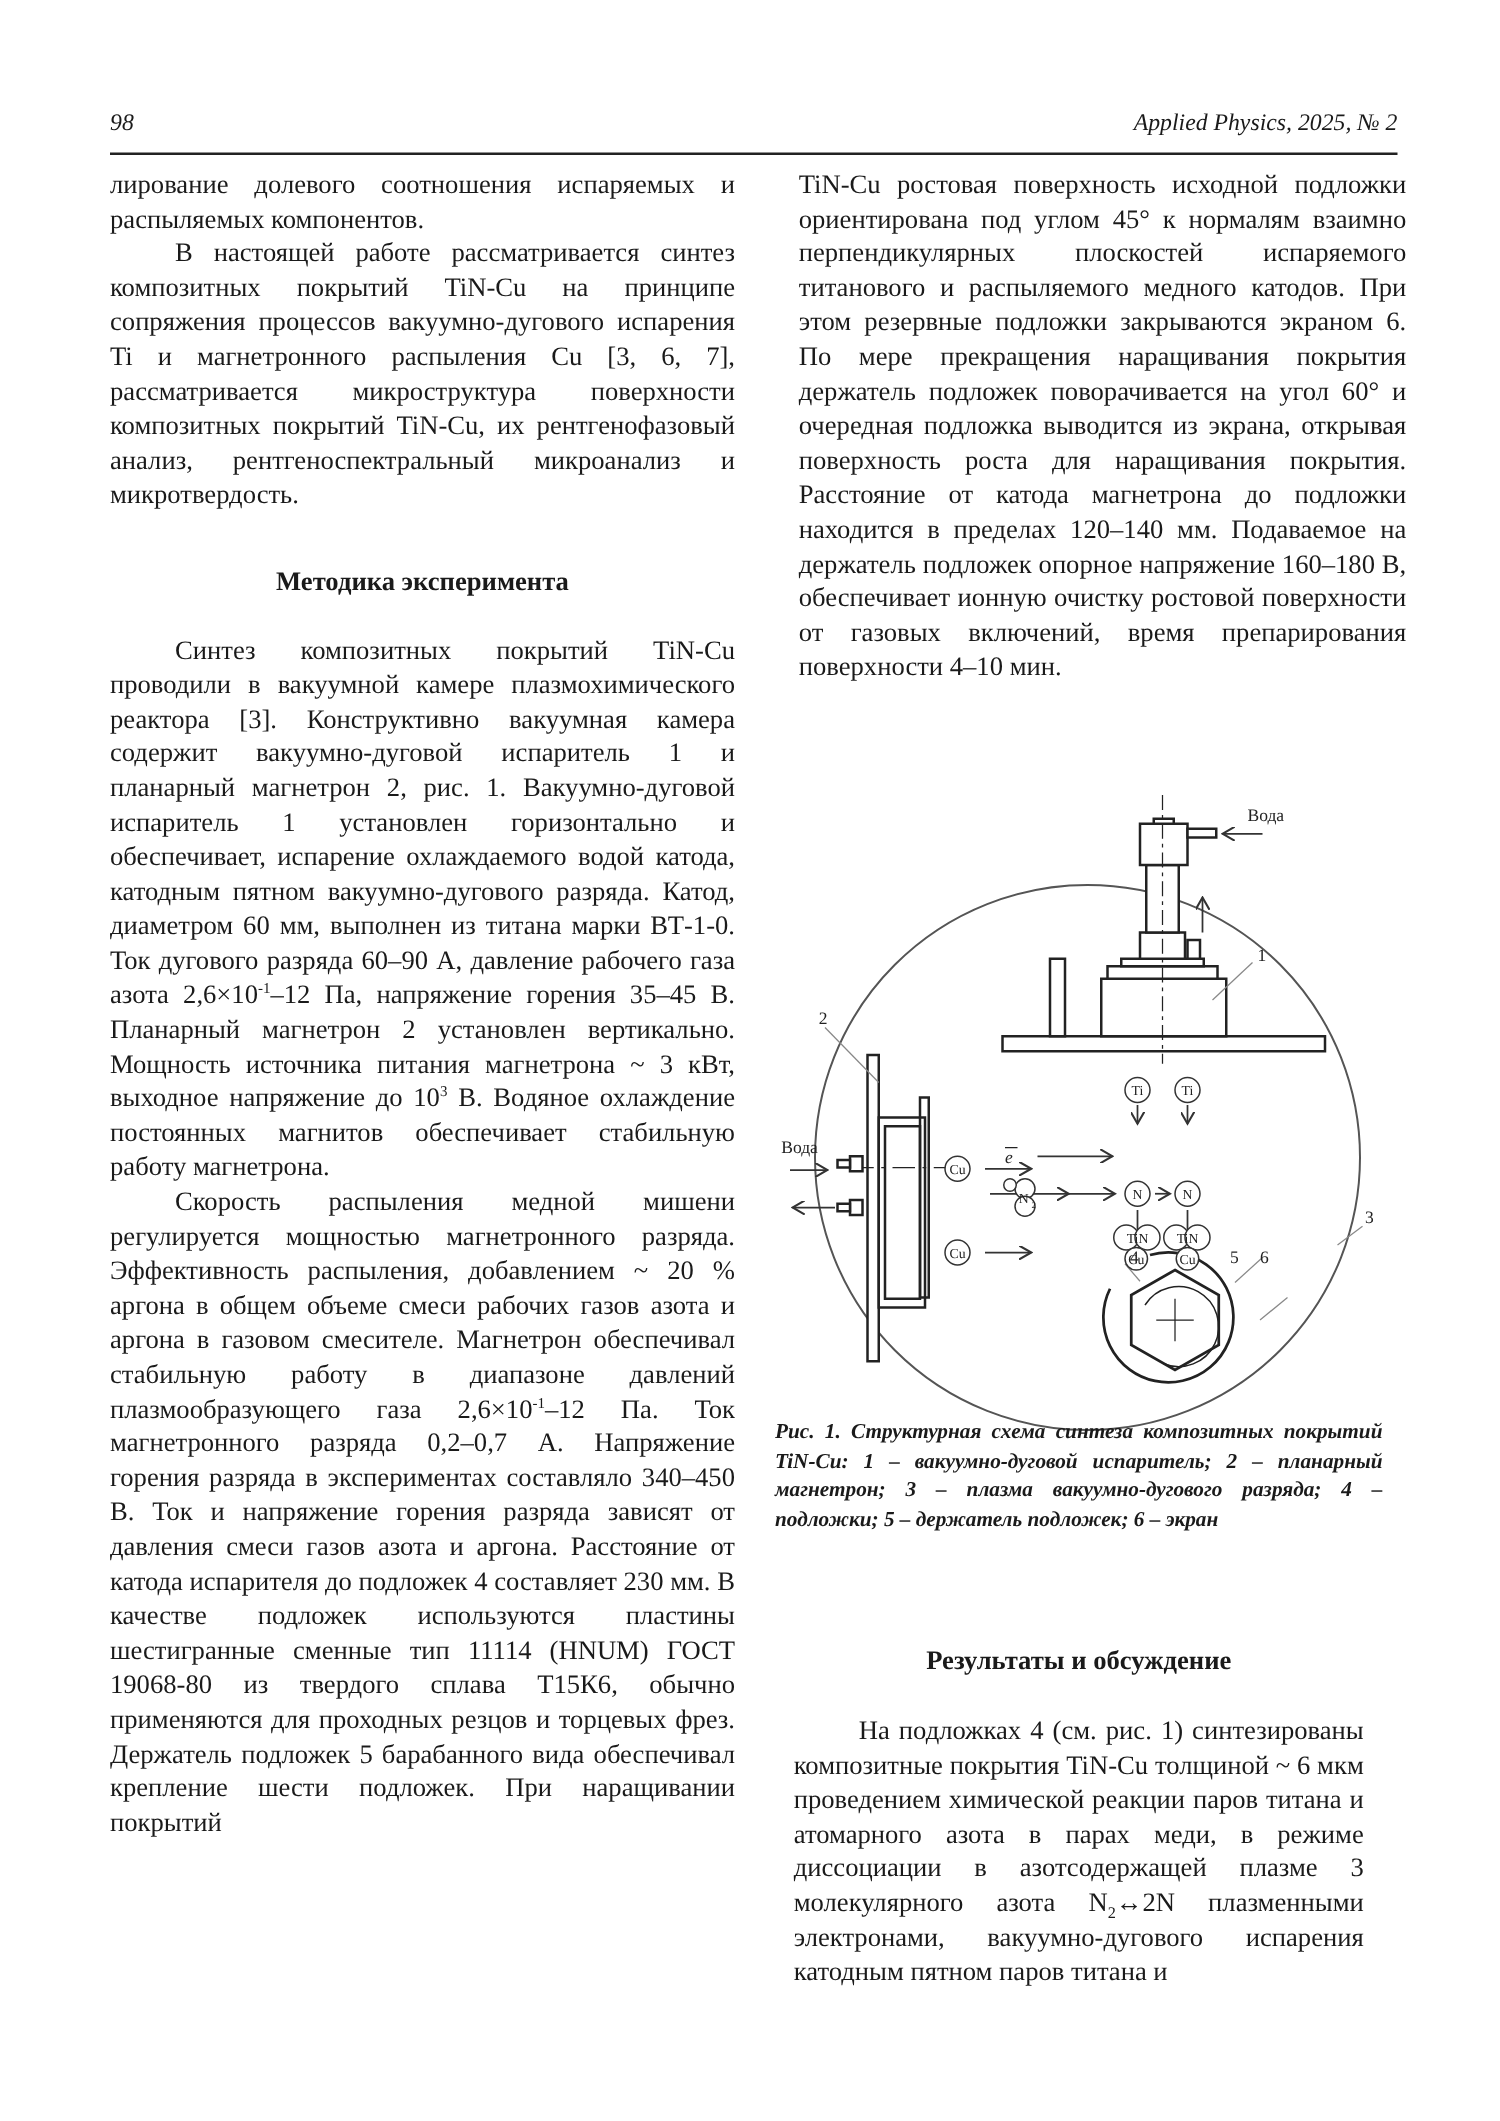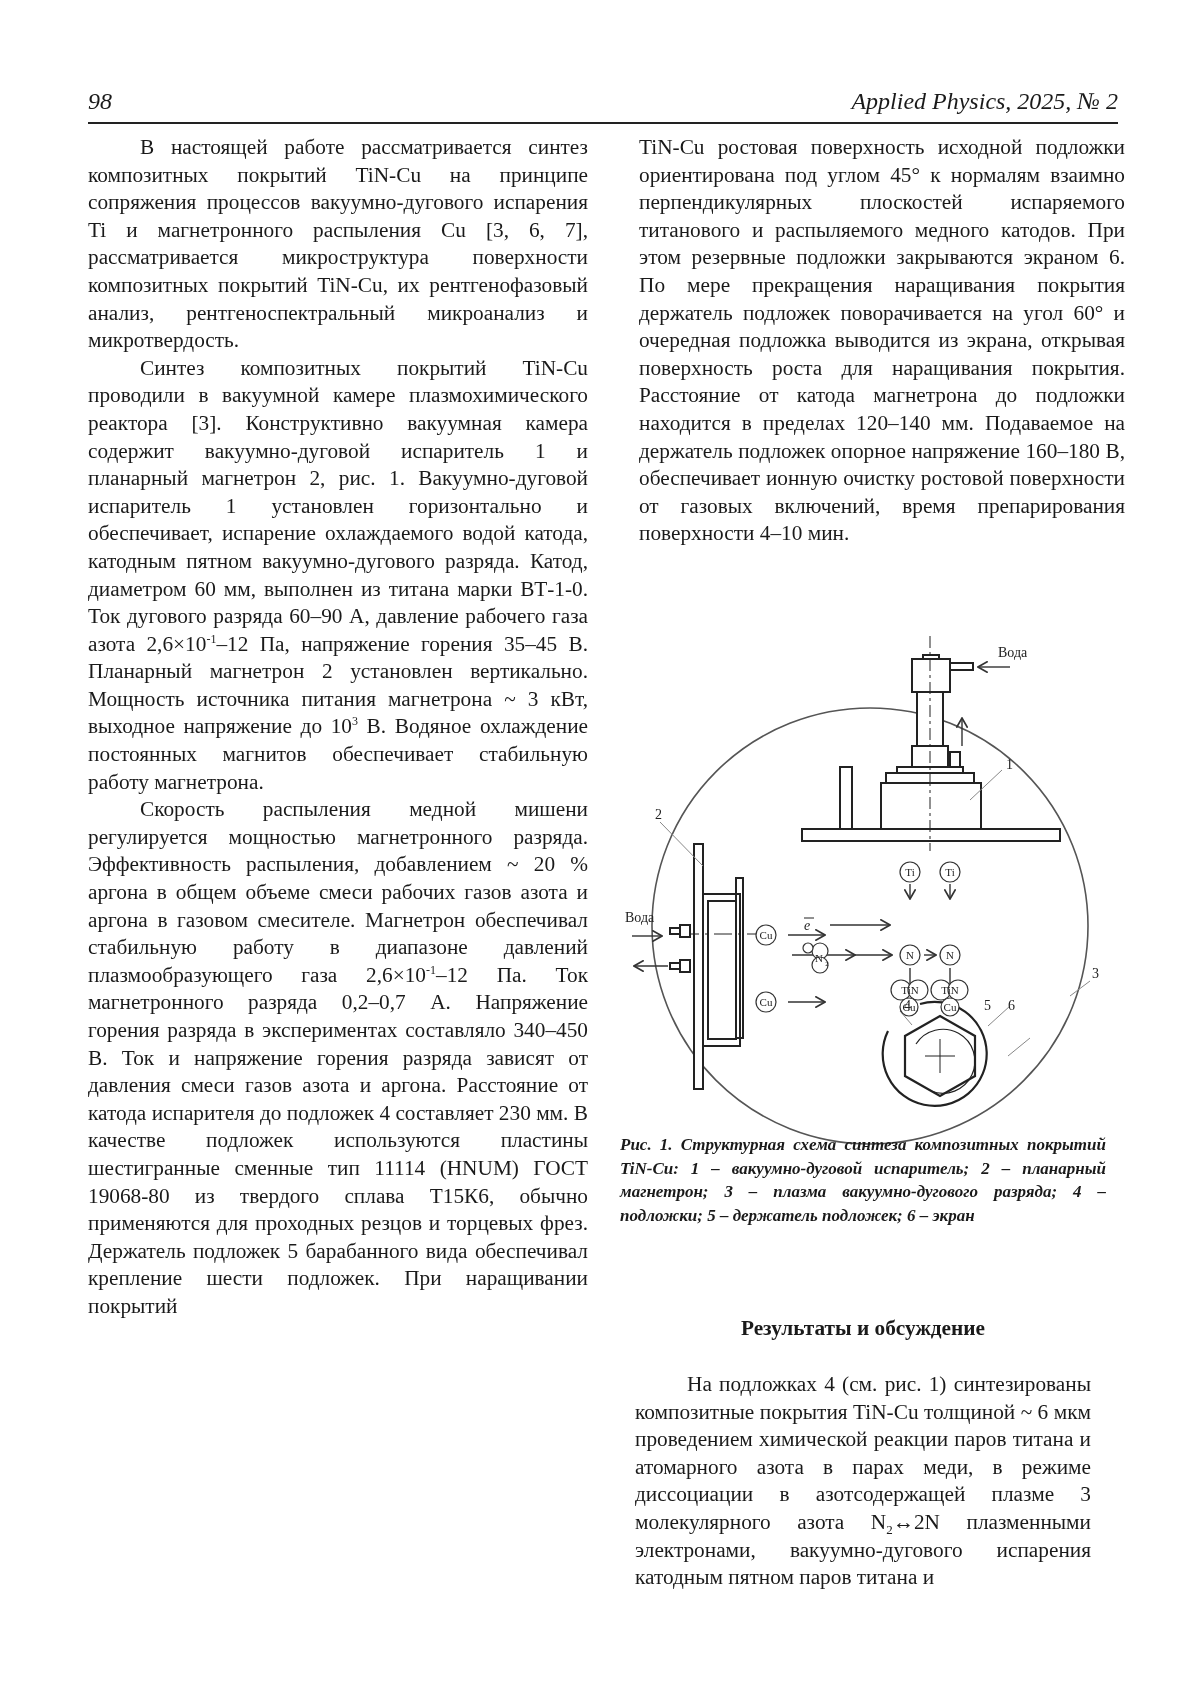--- a/index.html
+++ b/index.html
@@ -1,19 +1,19 @@
 <!DOCTYPE html>
 <html><head>
 <meta charset="utf-8">
 <style>
   html, body { margin: 0; padding: 0; background: #ffffff; }
   body { width: 1200px; height: 1697px; position: relative; overflow: hidden;
          font-family: "Liberation Serif", "DejaVu Serif", serif; color: #1a1a1a; }
   .running-header { position: absolute; left: 88px; top: 84px; width: 1030px; height: 30px;
-                    font-style: italic; font-size: 24px; }
+                    font-style: italic; font-size: 19px; }
   .running-header .pn { position: absolute; left: 0; top: 4px; }
   .running-header .jt { position: absolute; right: 0; top: 4px; }
   .rule { position: absolute; left: 88px; top: 122px; width: 1030px; height: 2px; background: #222; }
   .col { position: absolute; font-size: 21.3px; line-height: 27.6px; text-align: justify; }
   .col-left { left: 88px; top: 134px; width: 500px; }
   .col-right { left: 620px; top: 134px; width: 486px; margin-left: 19px; }
   .col p { margin: 0; }
   .indent { text-indent: 52px; }
   .heading { font-weight: bold; text-align: center; margin: 0; }
   .h-method { margin-top: 42px; margin-bottom: 27px; }
@@ -29,21 +29,23 @@
 </head>
 <body>
 
 <div class="running-header">
   <span class="pn">98</span>
   <span class="jt">Applied Physics, 2025, № 2</span>
 </div>
 <div class="rule"></div>
 
 <div class="col col-left">
+  <p>лирование долевого соотношения испаряемых и распыляемых компонентов.</p>
   <p class="indent">В настоящей работе рассматривается синтез композитных покрытий TiN-Cu на принципе сопряжения процессов вакуумно-дугового испарения Ti и магнетронного распыления Cu [3, 6, 7], рассматривается микроструктура поверхности композитных покрытий TiN-Cu, их рентгенофазовый анализ, рентгеноспектральный микроанализ и микротвердость.</p>
+  <h2 class="heading h-method" style="font-size:21.3px;">Методика эксперимента</h2>
   <p class="indent"><span>Синтез композитных покрытий TiN-Cu проводили в вакуумной камере плазмохимического реактора [3]. Конструктивно вакуумная камера содержит вакуумно-дуговой испаритель 1 и планарный магнетрон 2, рис. 1. Вакуумно-дуговой испаритель 1 установлен горизонтально и обеспечивает, испарение охлаждаемого водой катода, катодным пятном вакуумно-дугового разряда. Катод, диаметром 60 мм, выполнен из титана марки ВТ-1-0. Ток дугового разряда 60–90 А, давление рабочего газа азота 2,6×10</span><sup>-1</sup><span>–12 Па, напряжение горения 35–45 В. Планарный магнетрон 2 установлен вертикально. Мощность источника питания магнетрона ~ 3 кВт, выходное напряжение до 10</span><sup>3</sup><span> В. Водяное охлаждение постоянных магнитов обеспечивает стабильную работу магнетрона.</span></p>
   <p class="indent"><span>Скорость распыления медной мишени регулируется мощностью магнетронного разряда. Эффективность распыления, добавлением ~ 20 % аргона в общем объеме смеси рабочих газов азота и аргона в газовом смесителе. Магнетрон обеспечивал стабильную работу в диапазоне давлений плазмообразующего газа 2,6×10</span><sup>-1</sup><span>–12 Па. Ток магнетронного разряда 0,2–0,7 А. Напряжение горения разряда в экспериментах составляло 340–450 В. Ток и напряжение горения разряда зависят от давления смеси газов азота и аргона. Расстояние от катода испарителя до подложек 4 составляет 230 мм. В качестве подложек используются пластины шестигранные сменные тип 11114 (HNUM) ГОСТ 19068-80 из твердого сплава Т15К6, обычно применяются для проходных резцов и торцевых фрез. Держатель подложек 5 барабанного вида обеспечивал крепление шести подложек. При наращивании покрытий</span></p>
 </div>
 
 <div class="col col-right">
   <p>TiN-Cu ростовая поверхность исходной подложки ориентирована под углом 45° к нормалям взаимно перпендикулярных плоскостей испаряемого титанового и распыляемого медного катодов. При этом резервные подложки закрываются экраном 6. По мере прекращения наращивания покрытия держатель подложек поворачивается на угол 60° и очередная подложка выводится из экрана, открывая поверхность роста для наращивания покрытия. Расстояние от катода магнетрона до подложки находится в пределах 120–140 мм. Подаваемое на держатель подложек опорное напряжение 160–180 В, обеспечивает ионную очистку ростовой поверхности от газовых включений, время препарирования поверхности 4–10 мин.</p>
 </div>
 
 <div class="figure">
   <svg width="500" height="520" viewBox="0 0 500 520" xmlns="http://www.w3.org/2000/svg" style="font-family:'Liberation Serif','DejaVu Serif',serif;">

